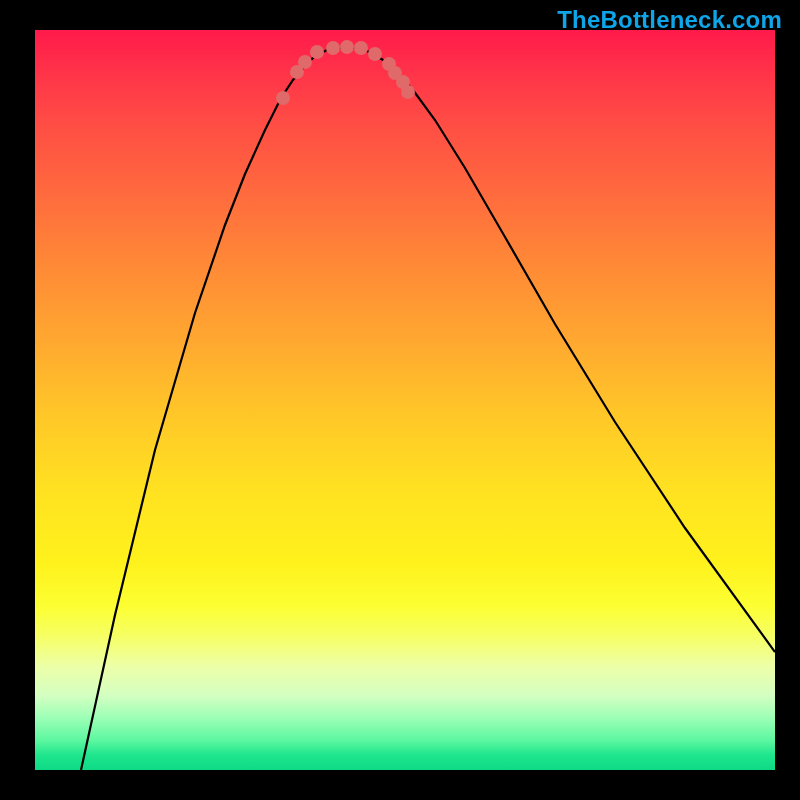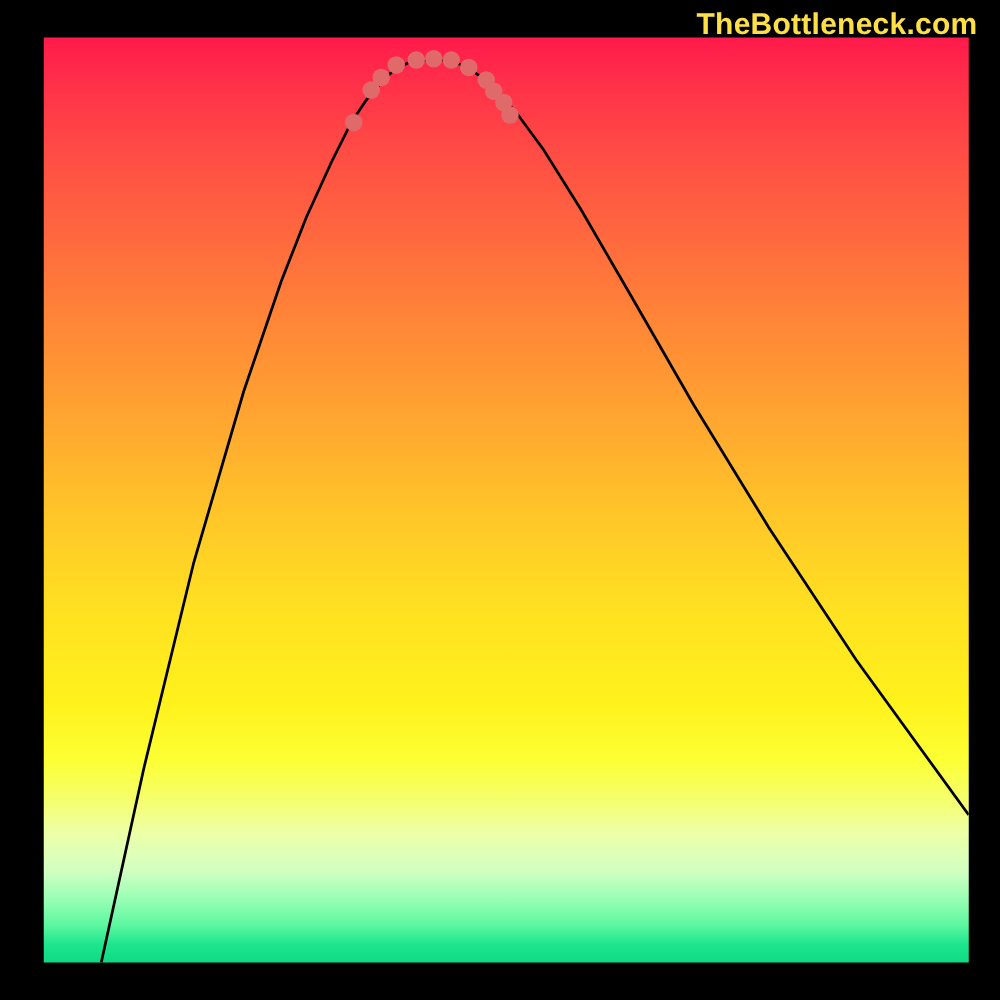--- a/index.html
+++ b/index.html
@@ -42,21 +42,21 @@
       #0ed985 100%
     );
   }
   .watermark {
     position: absolute;
     top: 6px;
     right: 18px;
     font-family: Arial, Helvetica, sans-serif;
     font-size: 24px;
     font-weight: 600;
-    color: #fde047;
+    color: #0ea5e9;
     letter-spacing: 0.2px;
   }
   svg.curve {
     position: absolute;
     left: 0;
     top: 0;
     width: 740px;
     height: 740px;
   }
 </style>

